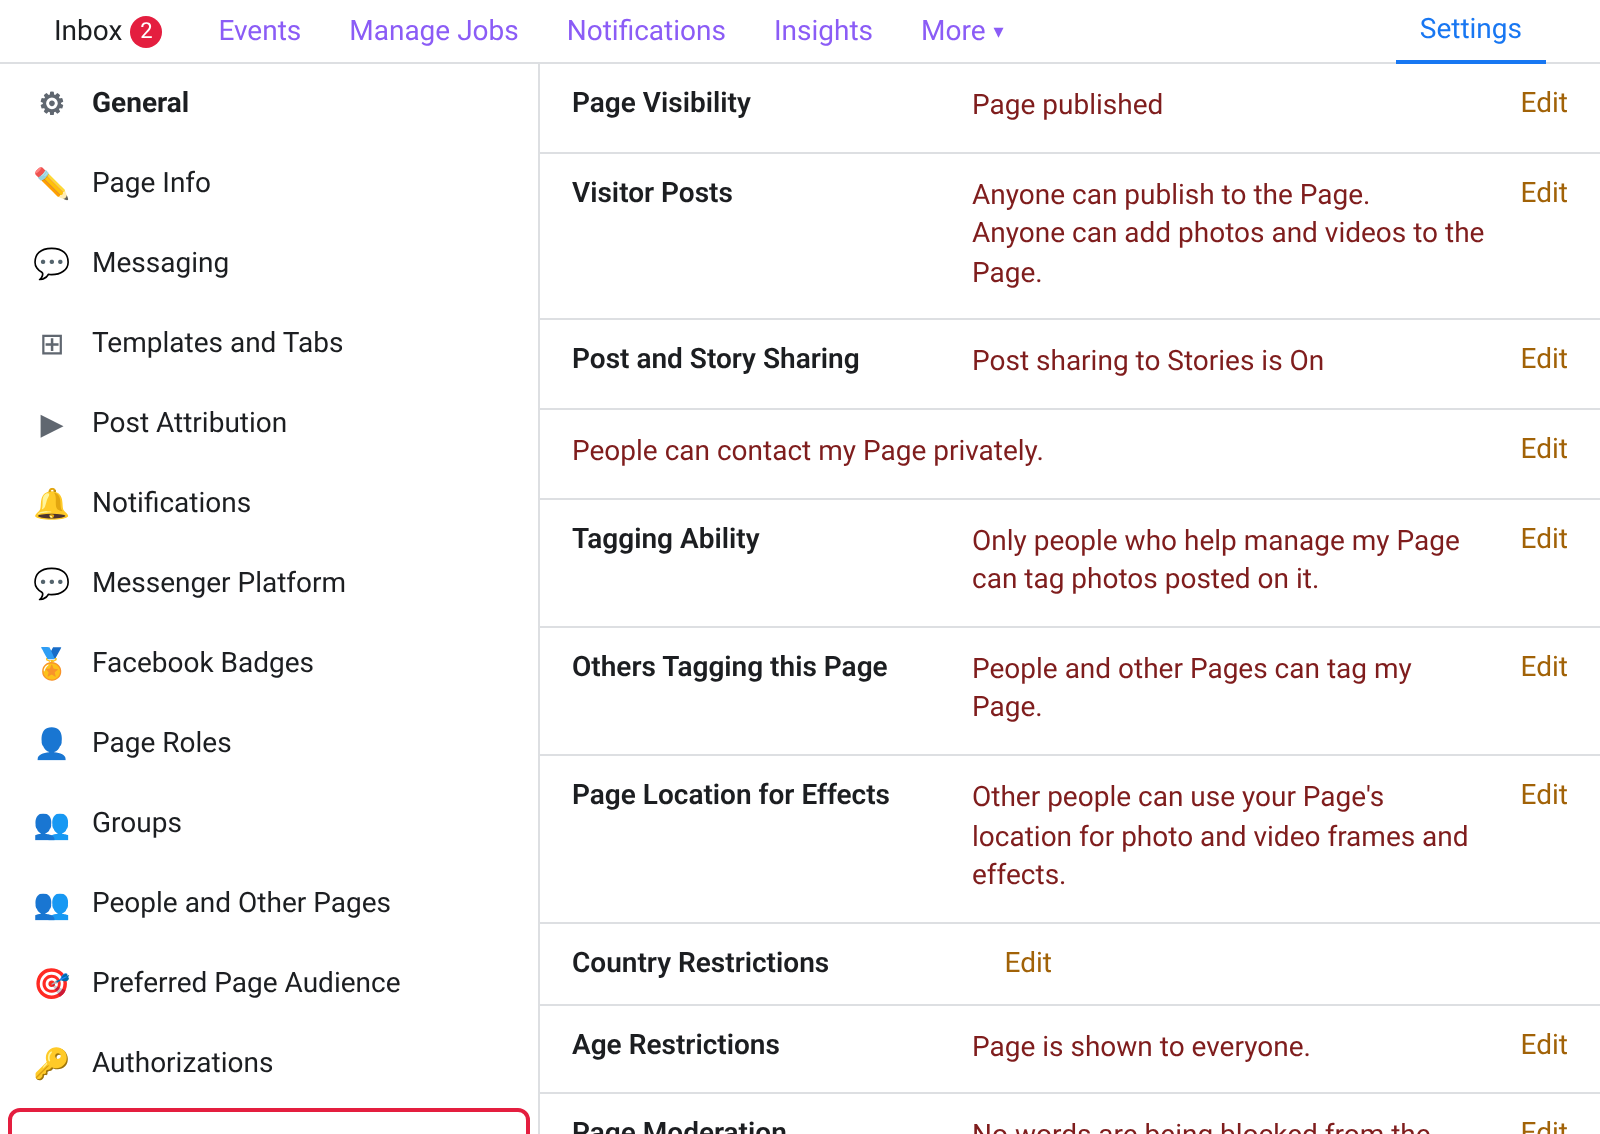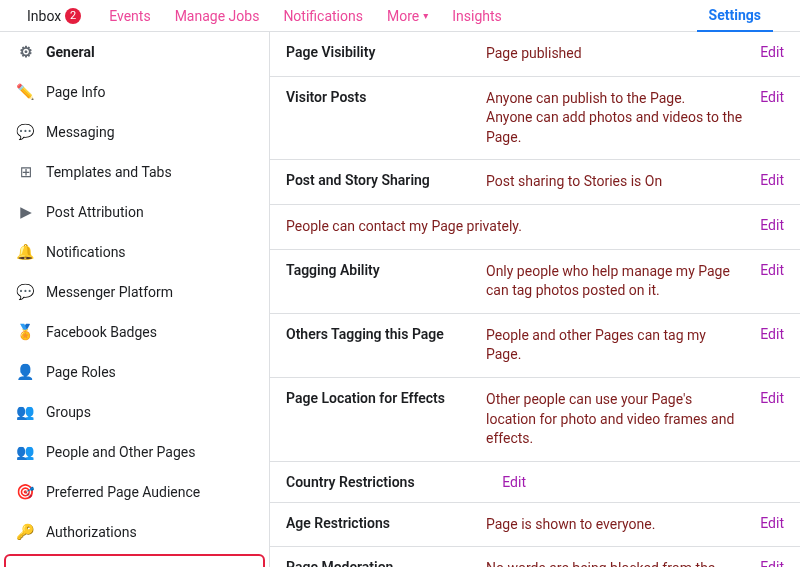--- a/index.html
+++ b/index.html
@@ -34,31 +34,31 @@
       justify-content: center;
       margin-left: 4px;
     }
     .nav-item {
       padding: 0 12px;
       height: 32px;
       display: flex;
       align-items: center;
       cursor: pointer;
       font-size: 14px;
-      color: #ec4899;
+      color: #8b5cf6;
       white-space: nowrap;
     }
     .nav-settings {
       margin-left: auto;
       padding: 0 12px;
       height: 32px;
       display: flex;
       align-items: center;
       font-size: 14px;
-      font-weight: 700;
+      font-weight: 400;
       color: #1877f2;
       border-bottom: 2px solid #1877f2;
       cursor: pointer;
     }
     .nav-more {
       display: flex;
       align-items: center;
       gap: 4px;
     }
     .chevron { font-size: 10px; }
@@ -127,21 +127,21 @@
     }
     .settings-desc {
       flex: 1;
       font-size: 14px;
       color: #7f1d1d;
       line-height: 1.4;
     }
     .settings-edit {
       width: 40px;
       text-align: right;
-      color: #a21caf;
+      color: #a16207;
       font-size: 14px;
       cursor: pointer;
       flex-shrink: 0;
     }
   </style>
 </head>
 <body>
 
 <div class="top-nav">
   <div class="nav-inbox">
@@ -150,26 +150,26 @@
   </div>
   <div class="nav-item">
     <span>Events</span>
   </div>
   <div class="nav-item">
     <span>Manage Jobs</span>
   </div>
   <div class="nav-item">
     <span>Notifications</span>
   </div>
+  <div class="nav-item">
+    <span>Insights</span>
+  </div>
   <div class="nav-item nav-more">
     <span>More</span>
     <span class="chevron">▾</span>
-  </div>
-  <div class="nav-item">
-    <span>Insights</span>
   </div>
   <div class="nav-settings">
     <span>Settings</span>
   </div>
 </div>
 
 <div class="main-layout">
 
   <div class="sidebar">
   <div class="sidebar-item active">

